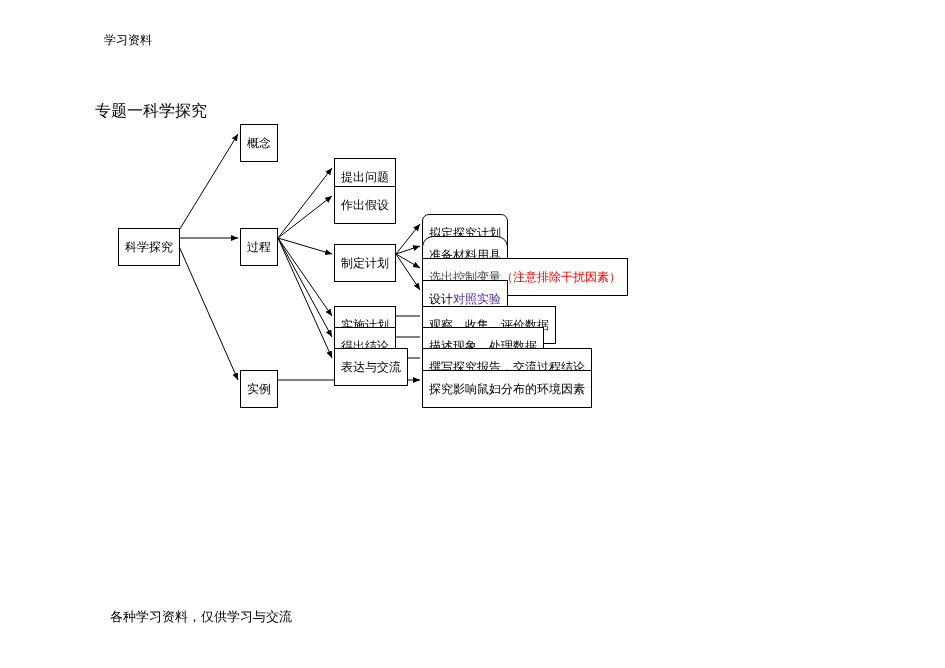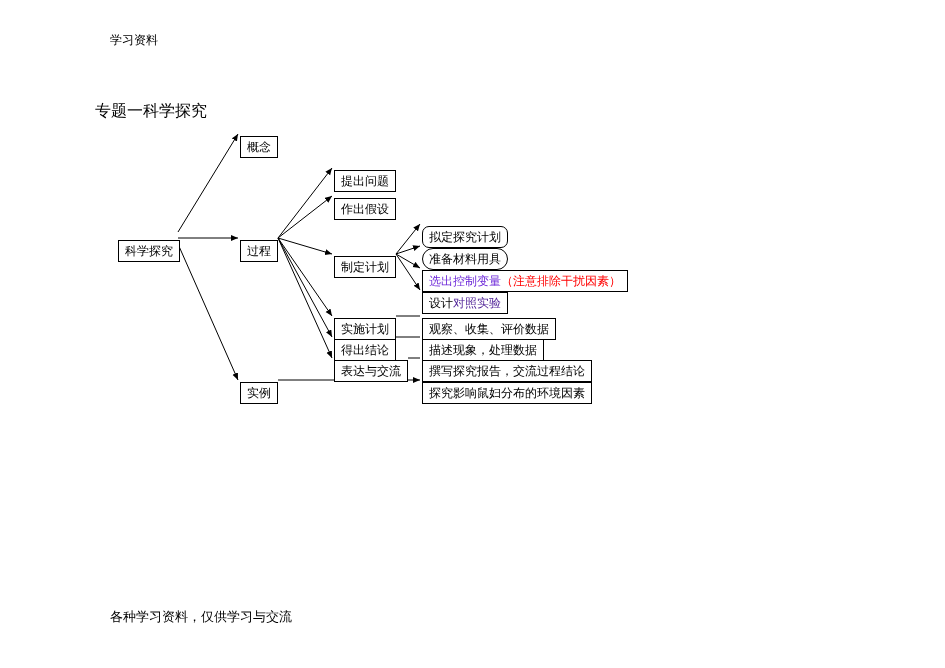--- a/index.html
+++ b/index.html
@@ -7,21 +7,21 @@
       font-family: "SimSun", "宋体", serif;
       font-size: 12px;
       background: #fff;
       width: 945px;
       height: 668px;
       position: relative;
       color: #000;
     }
     .header-text {
       position: absolute;
-      left: 110px;
+      left: 104px;
       top: 32px;
       font-size: 12px;
     }
     .title-text {
       position: absolute;
       left: 95px;
       top: 85px;
       font-size: 16px;
       margin-top: 16px;
     }
@@ -35,34 +35,33 @@
     .diagram {
       position: absolute;
       left: 0;
       top: 0;
       width: 945px;
       height: 668px;
     }
     .node {
       position: absolute;
       border: 1px solid #000;
-      padding: 2px 6px;
+      padding: 10px 6px;
       background: #fff;
       font-size: 12px;
       white-space: nowrap;
       line-height: 16px;
-      margin-top: 12px;
     }
     svg.lines {
       position: absolute;
       left: 0; top: 0;
       width: 945px; height: 668px;
       pointer-events: none;
     }
-    .blue-text { color: #6d28d9; }
+    .blue-text { color: #404040; }
     .red-text { color: #ff0000; }
     .magenta-text { color: #4c1d95; }
   </style>
 </head>
 <body>
 
 <div class="header-text">学习资料</div>
 <div class="title-text">专题一科学探究</div>
 <div class="footer-text">各种学习资料，仅供学习与交流</div>
 

